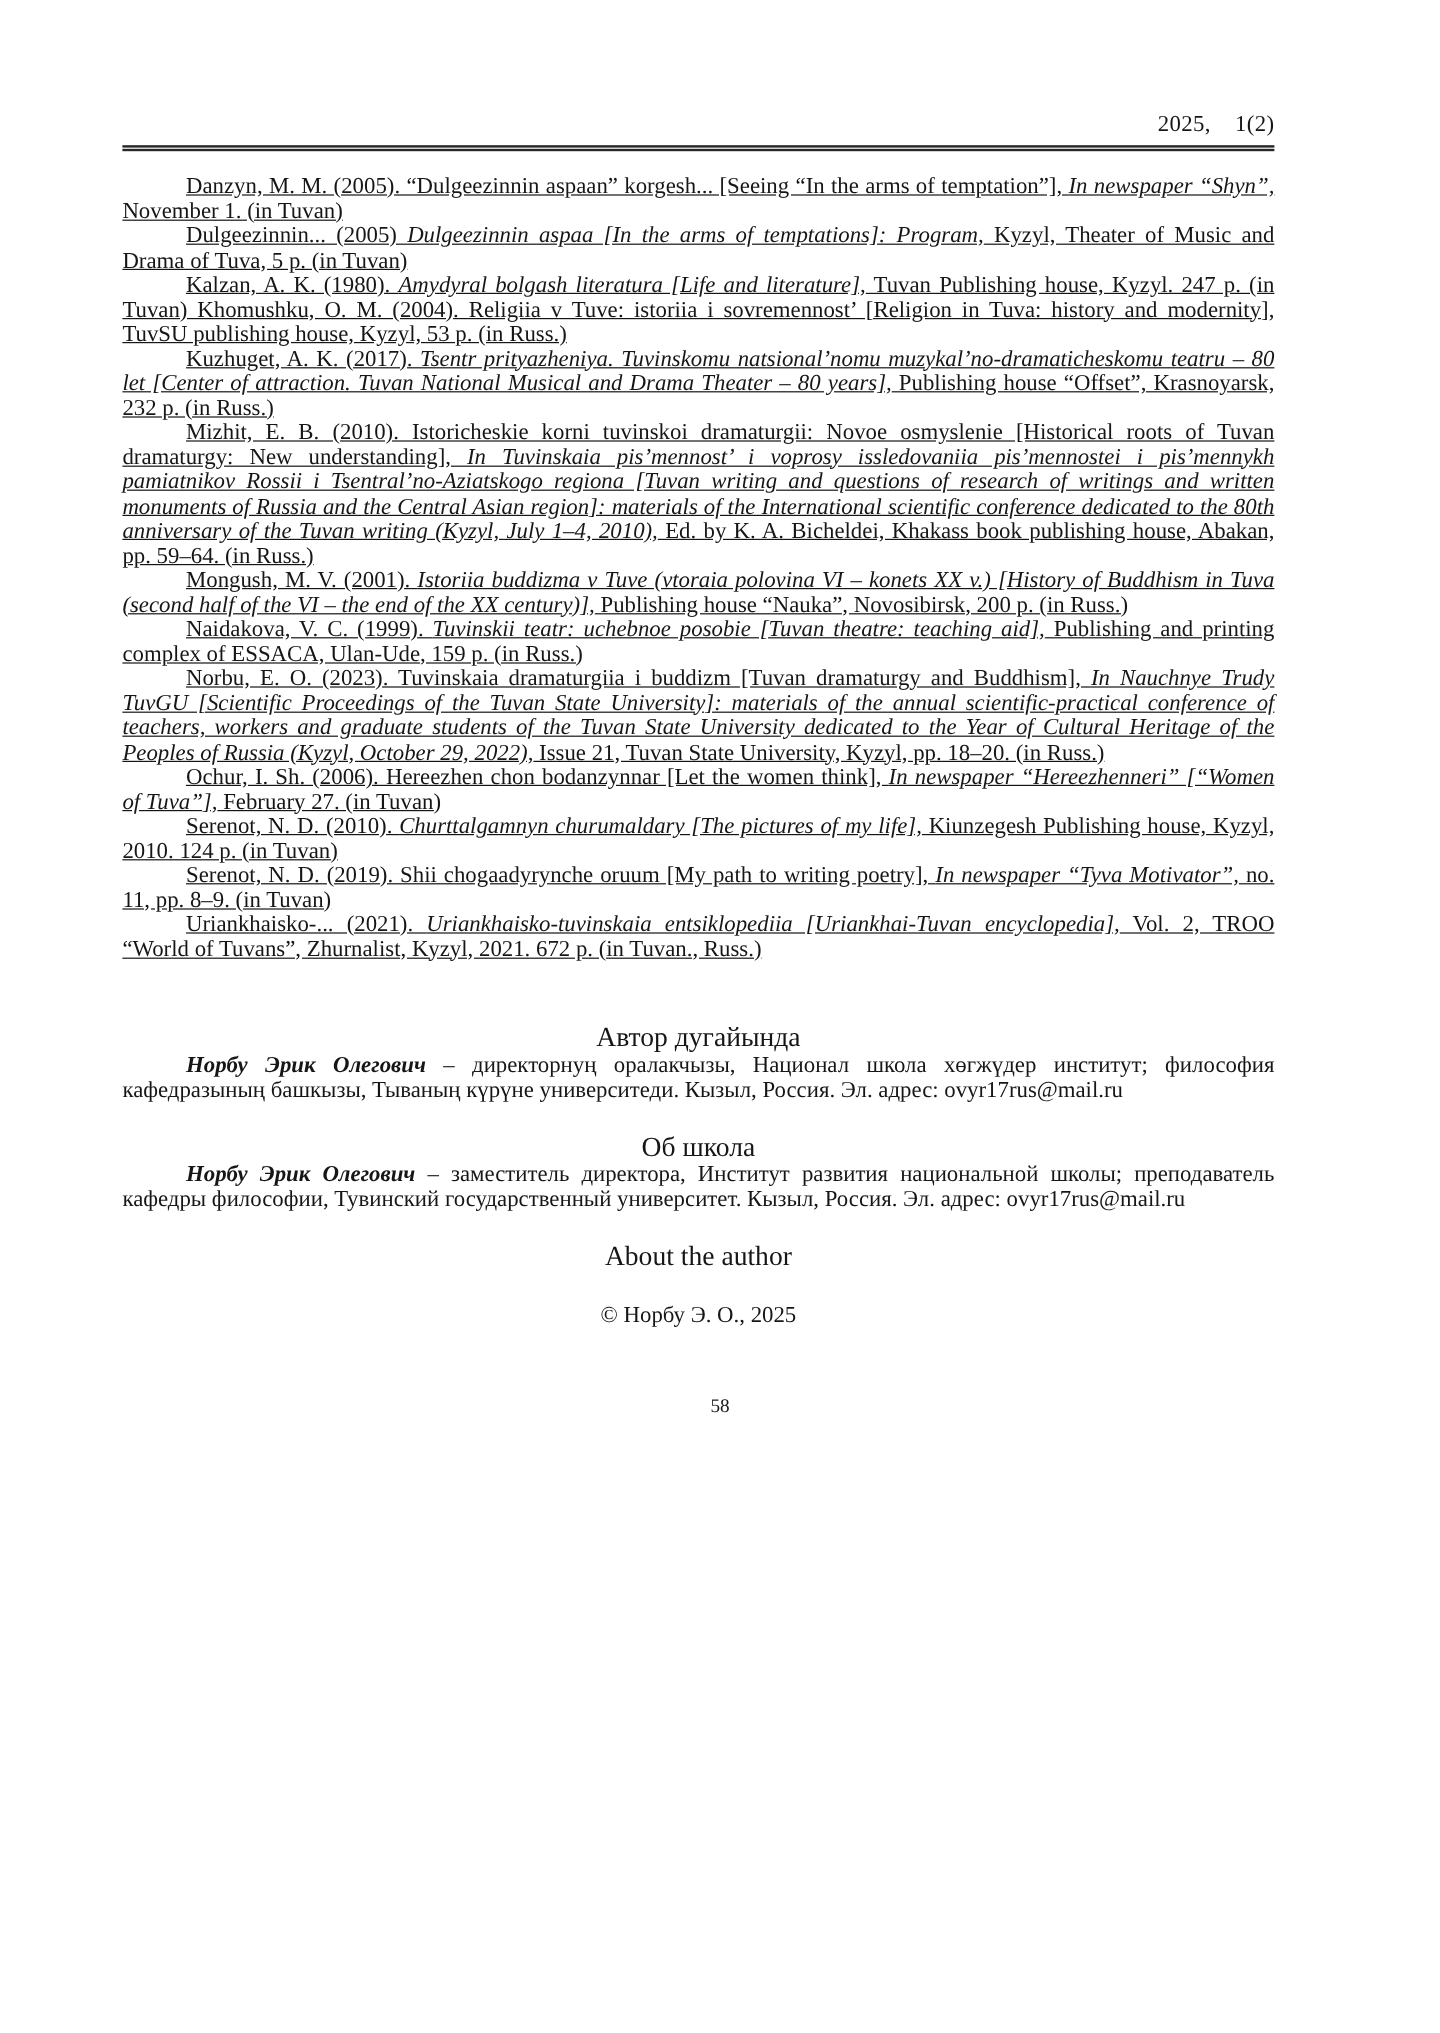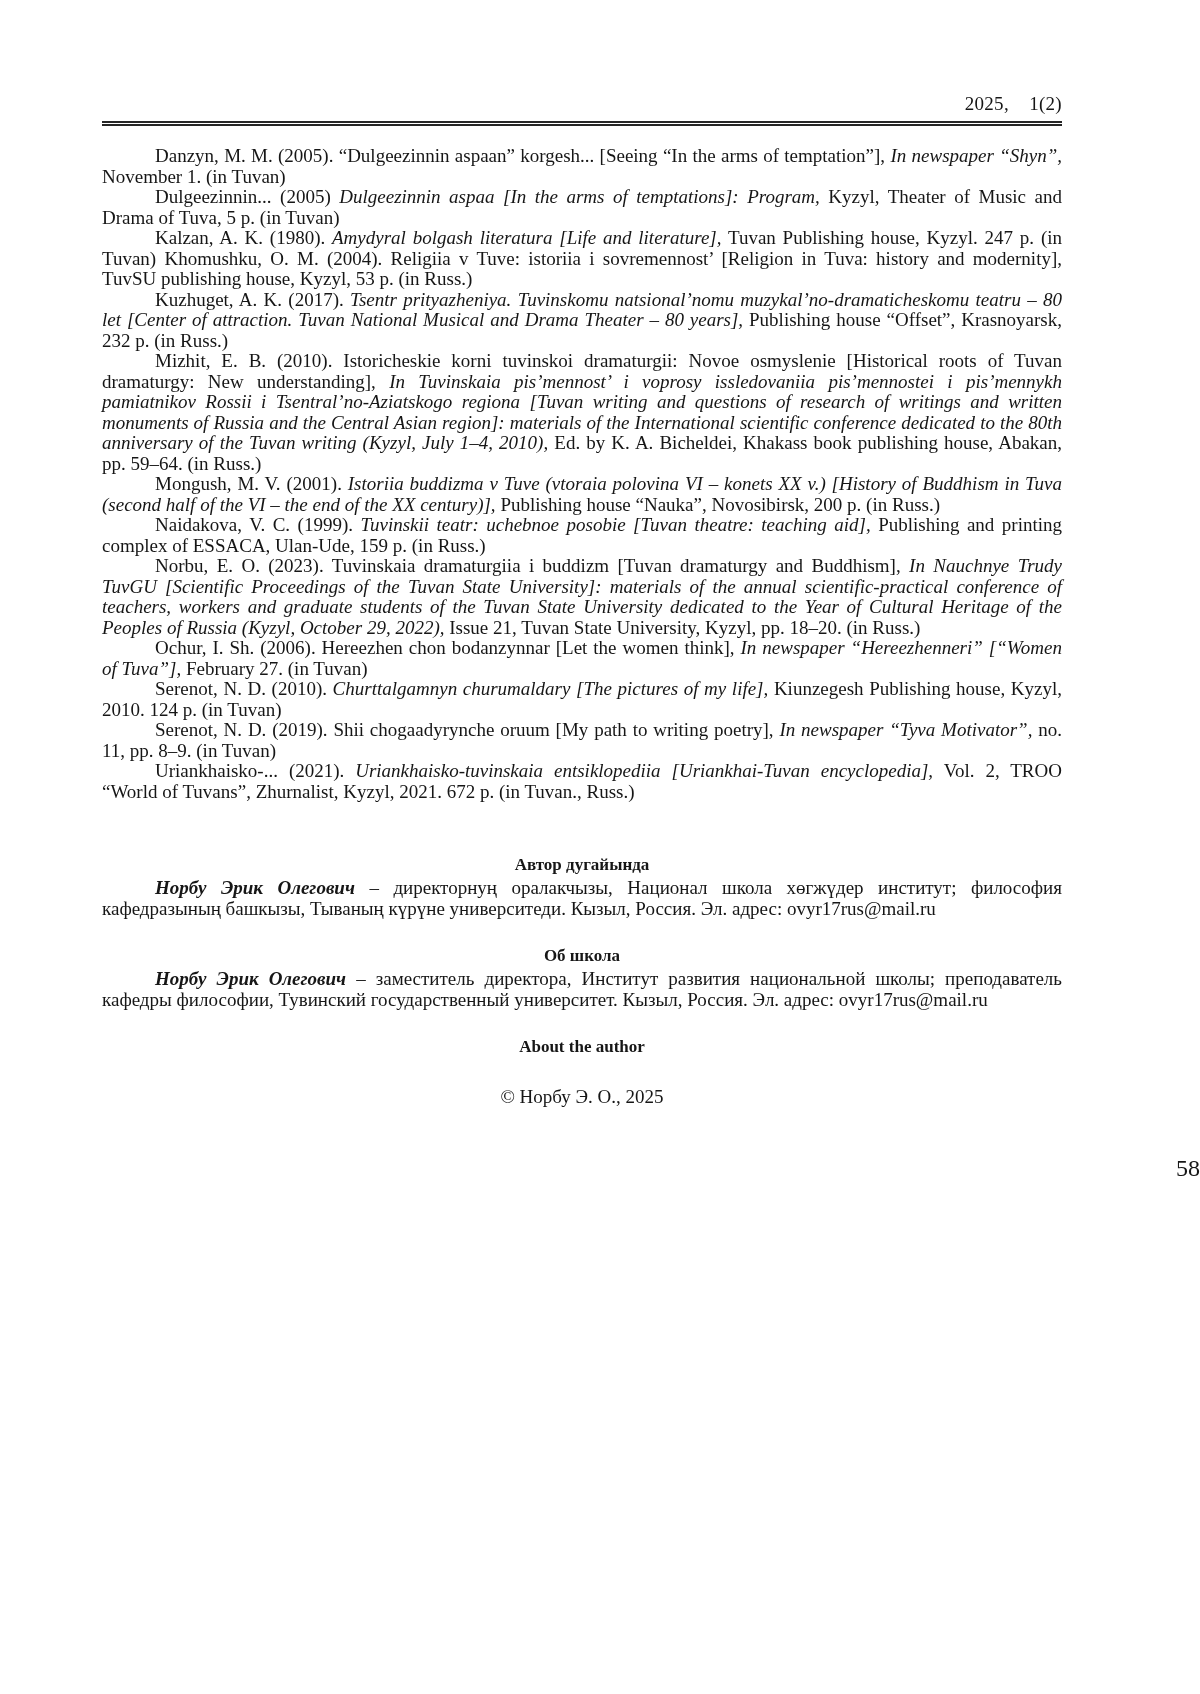--- a/index.html
+++ b/index.html
@@ -22,51 +22,51 @@
     white-space: pre;
     letter-spacing: 0.3px;
   }
   .header-rule {
     margin-top: 7px;
     height: 1px;
     background: #ffffff;
     border-top: 2.5px solid #262626;
     border-bottom: 2.5px solid #262626;
   }
-  .references { margin-top: 20px; }
+  .references { margin-top: 20px; text-decoration: underline; }
   p.par {
     margin: 0;
     font-size: 19px;
     line-height: 20.5px;
     text-align: justify;
     text-indent: 53px;
   }
   .it { font-style: italic; }
   .bd { font-weight: bold; }
   .author-sections { padding-top: 2px; }
   .sec-heading {
-    font-size: 17px;
-    font-weight: bold;
+    font-size: 23px;
+    font-weight: normal;
     text-align: center;
     margin: 26px 0 2px 0;
     line-height: 22px;
   }
   .author-sections .sec-heading:first-child { margin-top: 50px; }
   .copyright {
     text-align: center;
     font-size: 19px;
     margin-top: 28px;
   }
   .page-number {
     position: absolute;
     bottom: 82px;
     left: 0;
     right: 0;
-    text-align: right;
-    font-size: 24px;
+    text-align: center;
+    font-size: 16px;
   }
 </style>
 </head>
 <body>
 
 <div class="page">
   <div class="content">
 
     <div class="journal-issue">2025,    1(2)</div>
 

